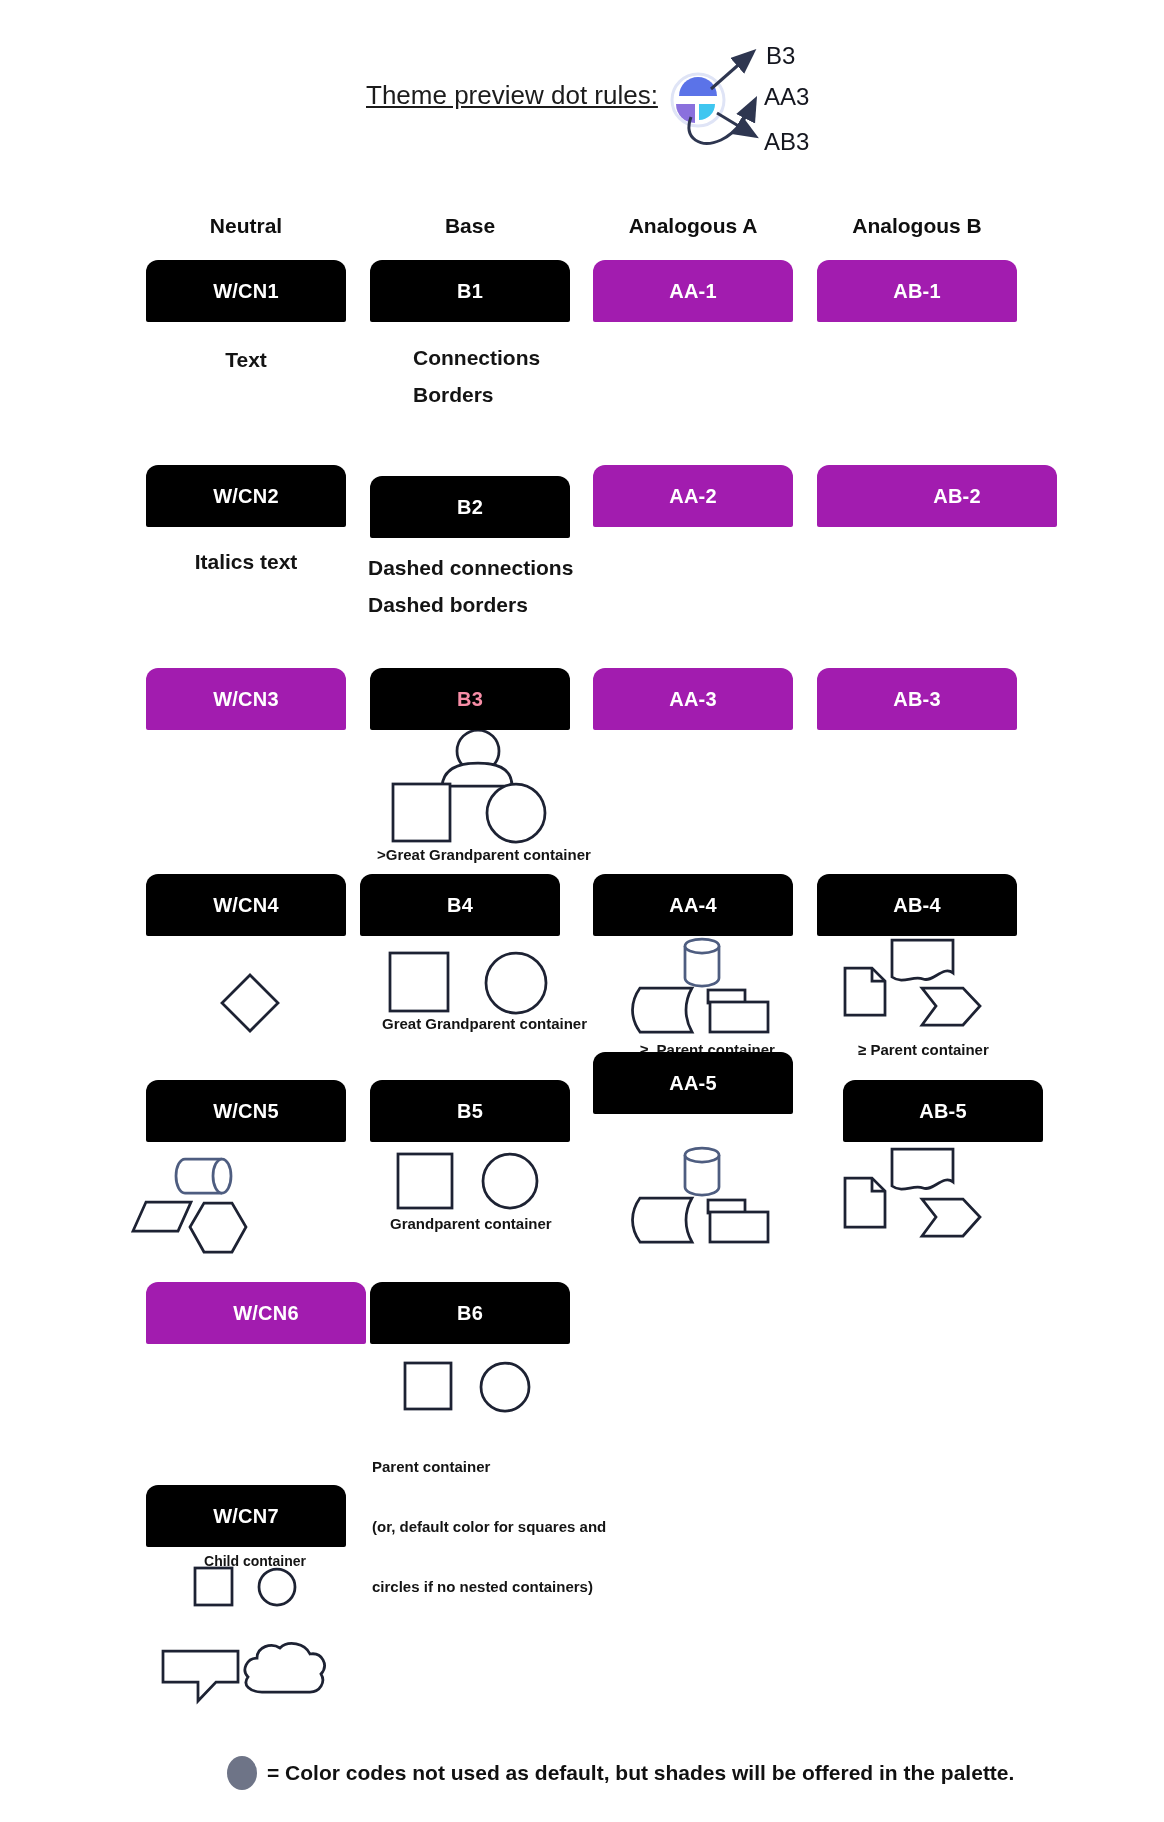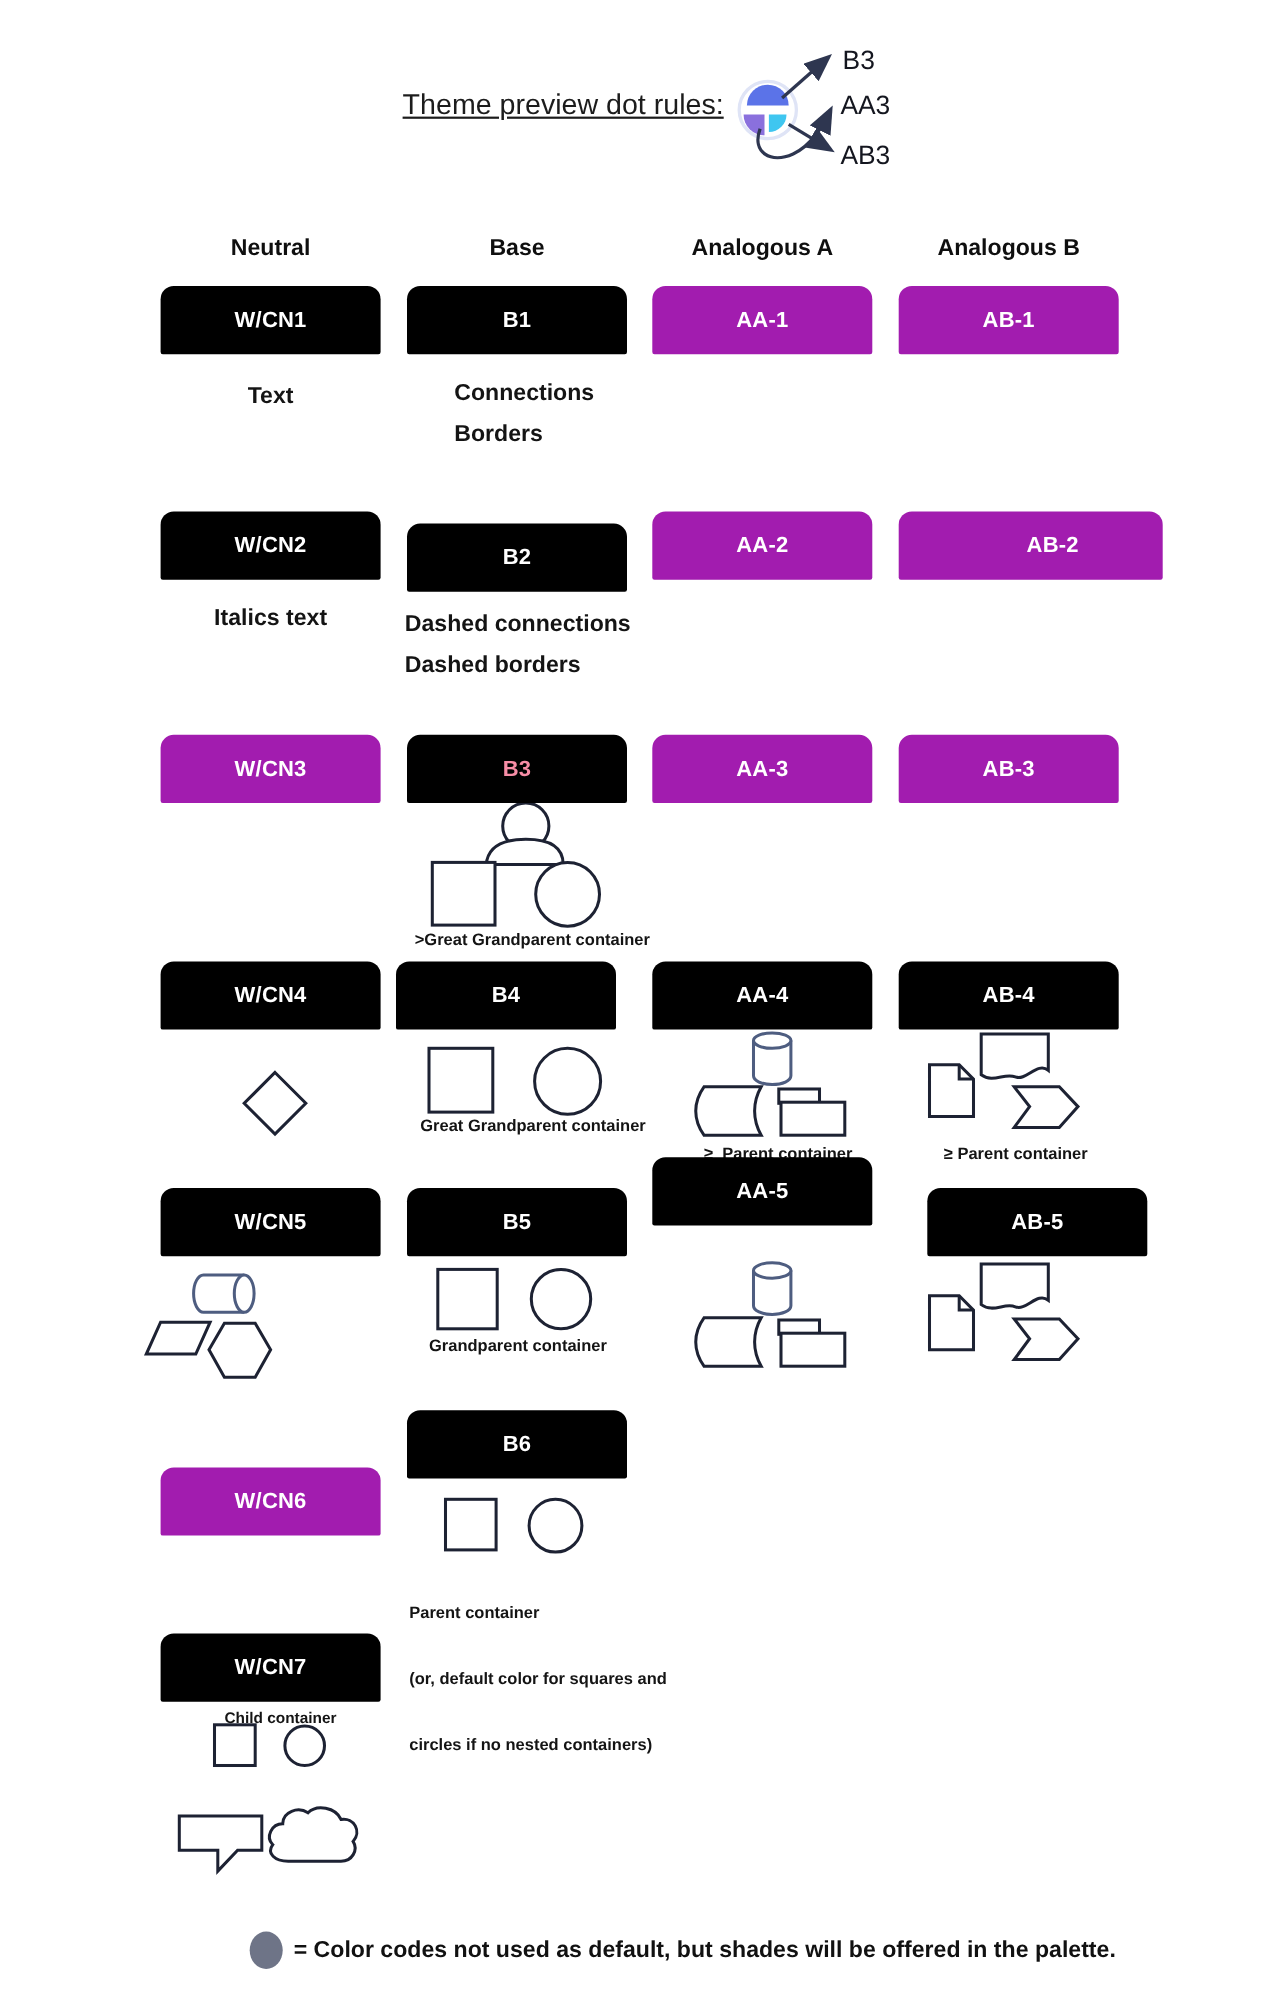--- a/index.html
+++ b/index.html
@@ -173,21 +173,21 @@
   <div class="abs note-sm" style="left:382px;top:1014px;">Great Grandparent container</div>
   <div class="abs note-sm" style="left:640px;top:1040px;">≥  Parent container</div>
   <div class="abs note-sm" style="left:858px;top:1040px;">≥ Parent container</div>
 
   <div class="swatch dark" style="left:146px;top:1080px;">W/CN5</div>
   <div class="swatch dark" style="left:370px;top:1080px;">B5</div>
   <div class="swatch dark" style="left:593px;top:1052px;text-align:right;">AA-5</div>
   <div class="swatch dark" style="left:817px;top:1080px;margin-left:26px;">AB-5</div>
   <div class="abs note-sm" style="left:390px;top:1214px;">Grandparent container</div>
 
-  <div class="swatch gray" style="left:146px;top:1334px;">W/CN6</div>
+  <div class="swatch gray" style="left:146px;top:1282px;padding-left:20px;">W/CN6</div>
   <div class="swatch dark" style="left:370px;top:1282px;">B6</div>
   <div class="abs note-sm" style="left:372px;top:1417px;">
     <div>Parent container</div>
     <div>(or, default color for squares and</div>
     <div>circles if no nested containers)</div>
   </div>
 
   <div class="swatch dark" style="left:146px;top:1485px;">W/CN7</div>
   <div class="abs note-sm" style="left:155px;top:1551px;width:200px;text-align:center;font-size:14px;">Child container</div>
 

